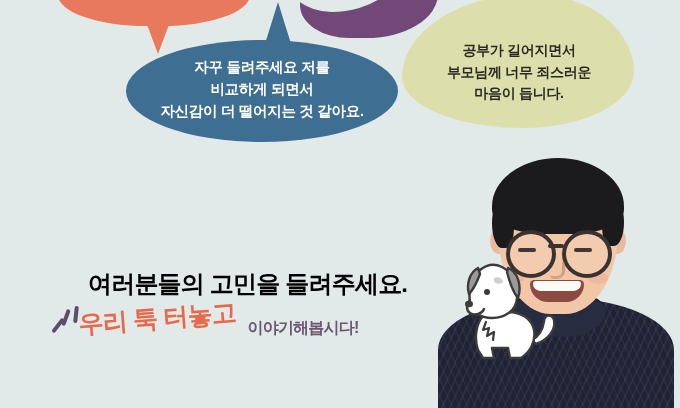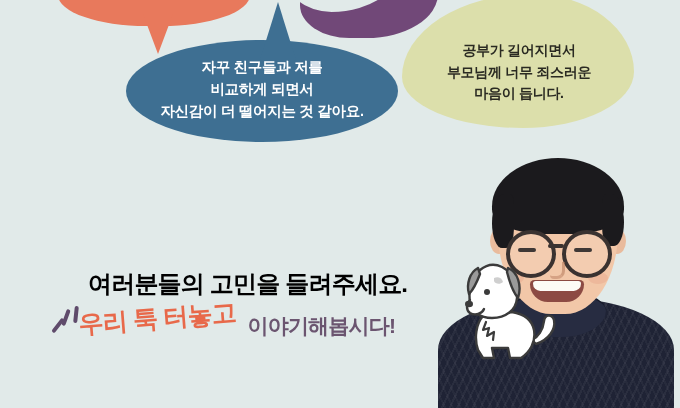--- a/index.html
+++ b/index.html
@@ -142,21 +142,21 @@
     font-size: 25px;
     font-weight: bold;
     letter-spacing: -0.8px;
     transform: rotate(-4.5deg);
     transform-origin: left bottom;
     margin-right: 10px;
   }
   .headline-rest {
     display: inline-block;
     color: #6b5570;
-    font-size: 21px;
+    font-size: 16px;
     font-weight: bold;
     letter-spacing: -0.8px;
   }
 
   
   .dash {
     position: absolute;
     width: 4px;
     height: 17px;
     background: #5f4b6b;
@@ -361,21 +361,21 @@
   <div class="bubble-purple nosel"></div>
   <div class="bubble-purple-notch nosel"></div>
 
   <div class="bubble-green nosel"></div>
   <div class="bubble-green-text nosel">공부가 길어지면서
 부모님께 너무 죄스러운
 마음이 듭니다.</div>
 
   <div class="bubble-blue nosel"></div>
   <div class="bubble-blue-tail nosel"></div>
-  <div class="bubble-blue-text nosel">자꾸 친구들과 저를
+  <div class="bubble-blue-text nosel">자꾸 들려주세요 저를
 비교하게 되면서
 자신감이 더 떨어지는 것 같아요.</div>
 
   <div class="person">
     <div class="p-body"></div>
     <div class="p-body-texture"></div>
     <div class="p-neck"></div>
     <div class="p-neckline"></div>
     <div class="p-ear-l"></div>
     <div class="p-ear-r"></div>

